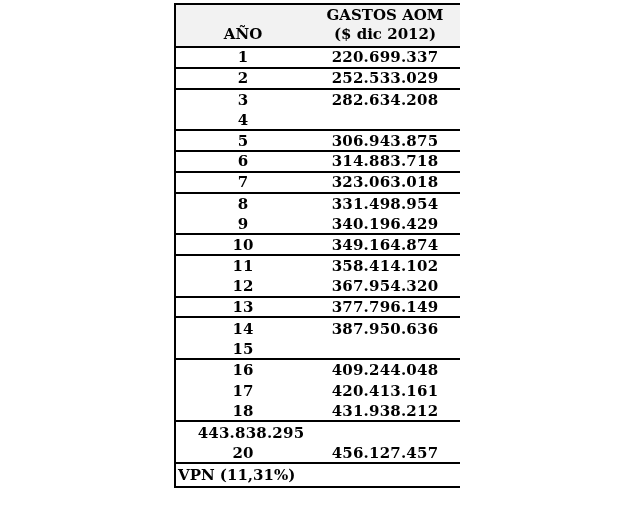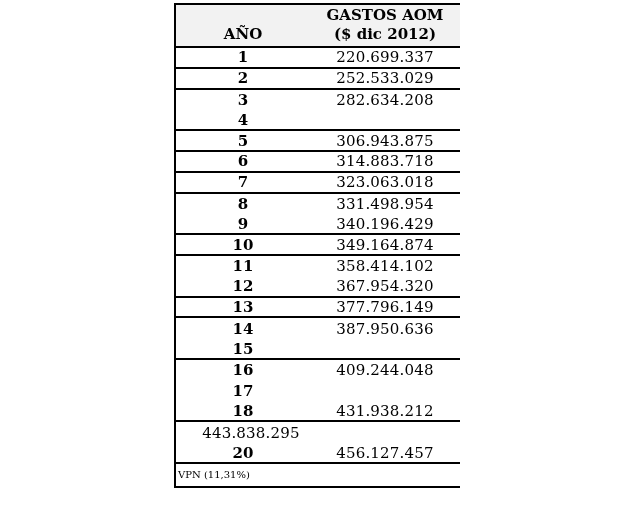--- a/index.html
+++ b/index.html
@@ -44,26 +44,26 @@
     padding-bottom: 2px;
   }
 
   .data-row { height: 20.8px; font-size: 15px; }
   .data-row.rule { border-bottom: 2px solid #000; }
   .year-cell {
     font-weight: bold;
     display: flex; align-items: center; justify-content: center;
   }
   .gastos-cell {
-    font-weight: normal;
+    font-weight: bold;
     display: flex; align-items: center; justify-content: center;
     letter-spacing: 0.2px;
   }
 
-  .footer-row { height: 22px; font-size: 10px; font-weight: normal; align-items: center; }
+  .footer-row { height: 22px; font-size: 15px; font-weight: bold; align-items: center; }
   .vpn-label {
     display: flex; align-items: center; justify-content: flex-start;
     padding-left: 2px;
   }
   .vpn-value {
     display: flex; align-items: center; justify-content: center;
     letter-spacing: 0.2px;
   }
 </style>
 </head>
@@ -137,20 +137,21 @@
       </div>
       <div class="row data-row rule">
         <div class="cell col-ano year-cell">15</div>
       </div>
       <div class="row data-row">
         <div class="cell col-ano year-cell">16</div>
         <div class="cell col-val gastos-cell">409.244.048</div>
       </div>
       <div class="row data-row">
         <div class="cell col-ano year-cell">17</div>
+        <div class="cell col-val gastos-cell">420.413.161</div>
       </div>
       <div class="row data-row rule">
         <div class="cell col-ano year-cell">18</div>
         <div class="cell col-val gastos-cell">431.938.212</div>
       </div>
       <div class="row data-row">
         <div class="cell col-val gastos-cell">443.838.295</div>
       </div>
       <div class="row data-row rule">
         <div class="cell col-ano year-cell">20</div>

